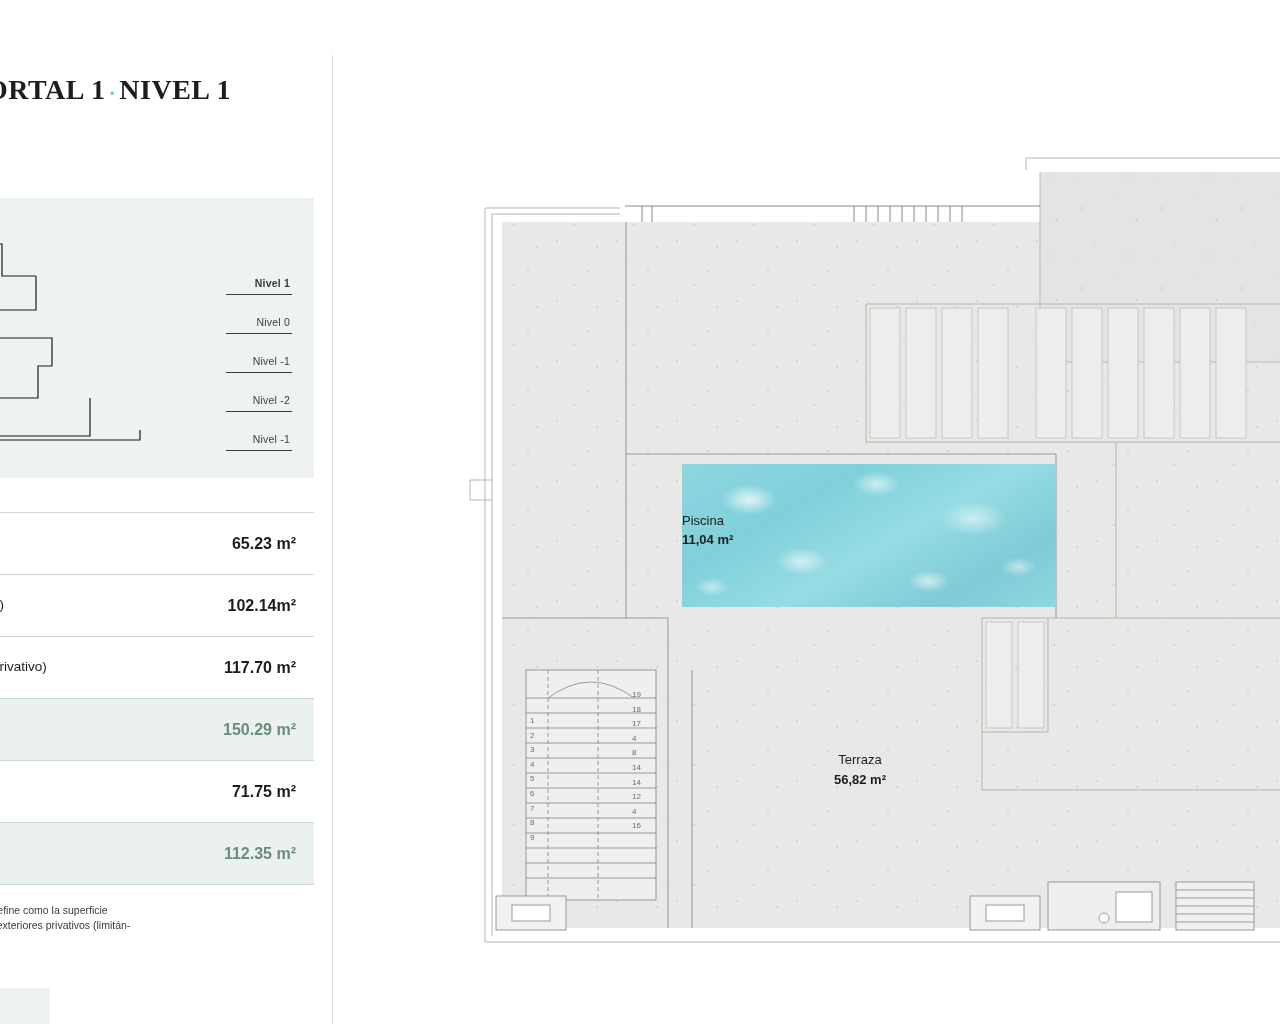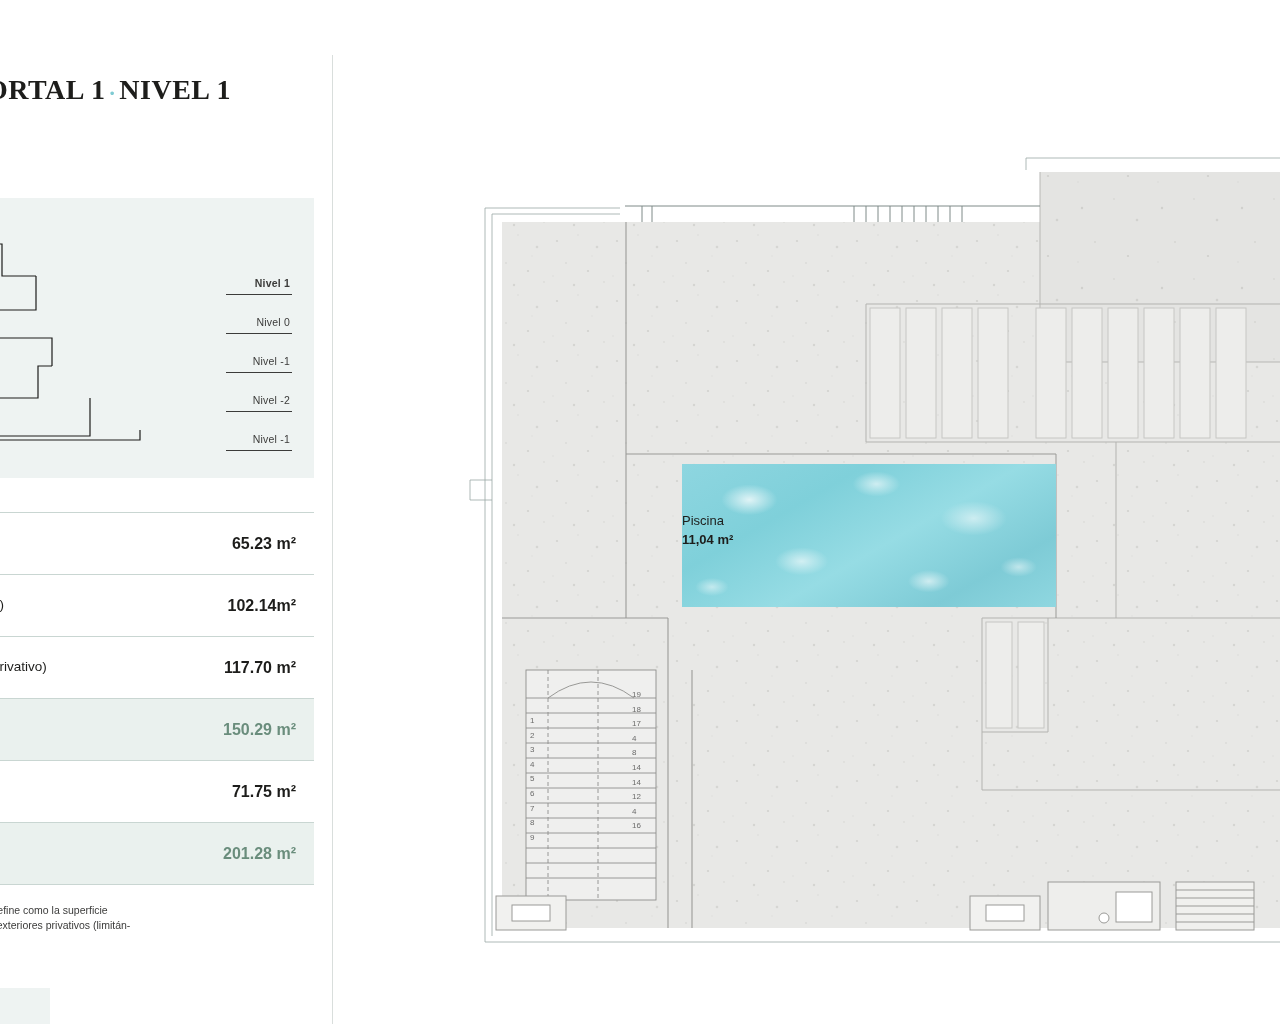--- a/index.html
+++ b/index.html
@@ -293,21 +293,21 @@
           <span class="sub">m</span>
         </div>
         <div class="area-value">150.29 m²</div>
       </div>
       <div class="area-row">
         <div class="area-label">OJA)</div>
         <div class="area-value">71.75 m²</div>
       </div>
       <div class="area-row highlight">
         <div class="area-label">ruida (BOJA)</div>
-        <div class="area-value">201.28 m²</div>
+        <div class="area-value">112.35 m²</div>
       </div>
     </div>
 
     <div class="footnote">
       <div>el Decreto 218/2005 se define como la superficie</div>
       <div>da y el 50% de espacios exteriores privativos (limitán-</div>
       <div>)</div>
     </div>
 
     <div class="footer-box"></div>
@@ -462,20 +462,24 @@
       </g>
     </svg>
 
     <div class="pool">
       <div class="pool-caption">
         <span>Piscina</span><br>
         <b>11,04 m²</b>
       </div>
     </div>
 
+    <div class="terrace-caption">
+      <span>Terraza</span><br>
+      <b>56,82 m²</b>
+    </div>
 
     <div class="stair-nums left">
       <div>1</div>
       <div>2</div>
       <div>3</div>
       <div>4</div>
       <div>5</div>
       <div>6</div>
       <div>7</div>
       <div>8</div>

